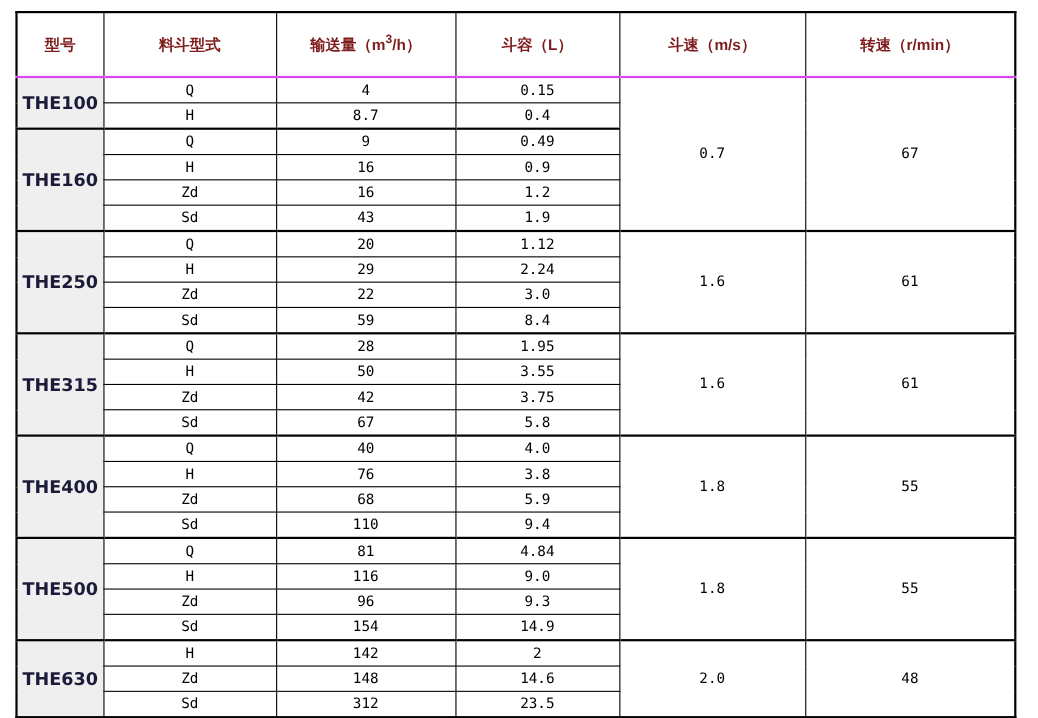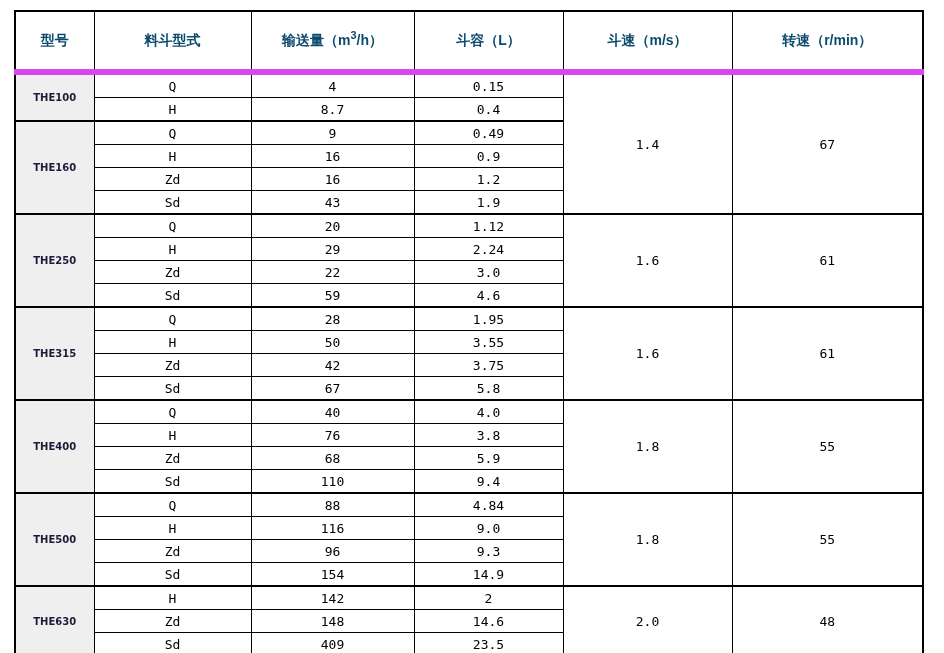--- a/index.html
+++ b/index.html
@@ -31,39 +31,39 @@
     vertical-align: middle;
     padding: 0;
     overflow: hidden;
     white-space: nowrap;
   }
   table.spec th {
     height: 57px;
     font-family: "Liberation Sans", "DejaVu Sans", sans-serif;
     font-weight: bold;
     font-size: 14px;
-    color: #0c4a6e;
-    background: #ffffff;
-    border-bottom: 6px solid #d946ef;
+    color: #7f1d1d;
+    background: #ffffff;
+    border-bottom: 2px solid #d946ef;
   }
   table.spec th sup {
     font-size: 11px;
     line-height: 0;
   }
   table.spec td {
     height: 22px;
     font-size: 13px;
     color: #000000;
     background: #ffffff;
   }
   table.spec td.model {
     background: #efefef;
     font-family: "DejaVu Sans", "Liberation Sans", sans-serif;
     font-weight: bold;
-    font-size: 10px;
+    font-size: 16px;
     color: #1c1c3a;
   }
   table.spec tr.group-start td {
     border-top: 2px solid #000000;
   }
 </style>
 </head>
 <body>
 
 <div class="page">
@@ -86,21 +86,21 @@
         <th>转速（r/min）</th>
       </tr>
     </thead>
     <tbody>
 
       <tr class="group-start">
         <td class="model" rowspan="2">THE100</td>
         <td>Q</td>
         <td>4</td>
         <td>0.15</td>
-        <td rowspan="6">1.4</td>
+        <td rowspan="6">0.7</td>
         <td rowspan="6">67</td>
       </tr>
       <tr>
         <td>H</td>
         <td>8.7</td>
         <td>0.4</td>
       </tr>
 
       <tr class="group-start">
         <td class="model" rowspan="4">THE160</td>
@@ -138,21 +138,21 @@
         <td>2.24</td>
       </tr>
       <tr>
         <td>Zd</td>
         <td>22</td>
         <td>3.0</td>
       </tr>
       <tr>
         <td>Sd</td>
         <td>59</td>
-        <td>4.6</td>
+        <td>8.4</td>
       </tr>
 
       <tr class="group-start">
         <td class="model" rowspan="4">THE315</td>
         <td>Q</td>
         <td>28</td>
         <td>1.95</td>
         <td rowspan="4">1.6</td>
         <td rowspan="4">61</td>
       </tr>
@@ -192,21 +192,21 @@
       </tr>
       <tr>
         <td>Sd</td>
         <td>110</td>
         <td>9.4</td>
       </tr>
 
       <tr class="group-start">
         <td class="model" rowspan="4">THE500</td>
         <td>Q</td>
-        <td>88</td>
+        <td>81</td>
         <td>4.84</td>
         <td rowspan="4">1.8</td>
         <td rowspan="4">55</td>
       </tr>
       <tr>
         <td>H</td>
         <td>116</td>
         <td>9.0</td>
       </tr>
       <tr>
@@ -228,18 +228,18 @@
         <td rowspan="3">2.0</td>
         <td rowspan="3">48</td>
       </tr>
       <tr>
         <td>Zd</td>
         <td>148</td>
         <td>14.6</td>
       </tr>
       <tr>
         <td>Sd</td>
-        <td>409</td>
+        <td>312</td>
         <td>23.5</td>
       </tr>
     </tbody>
   </table>
 </div>
 
 </body></html>

